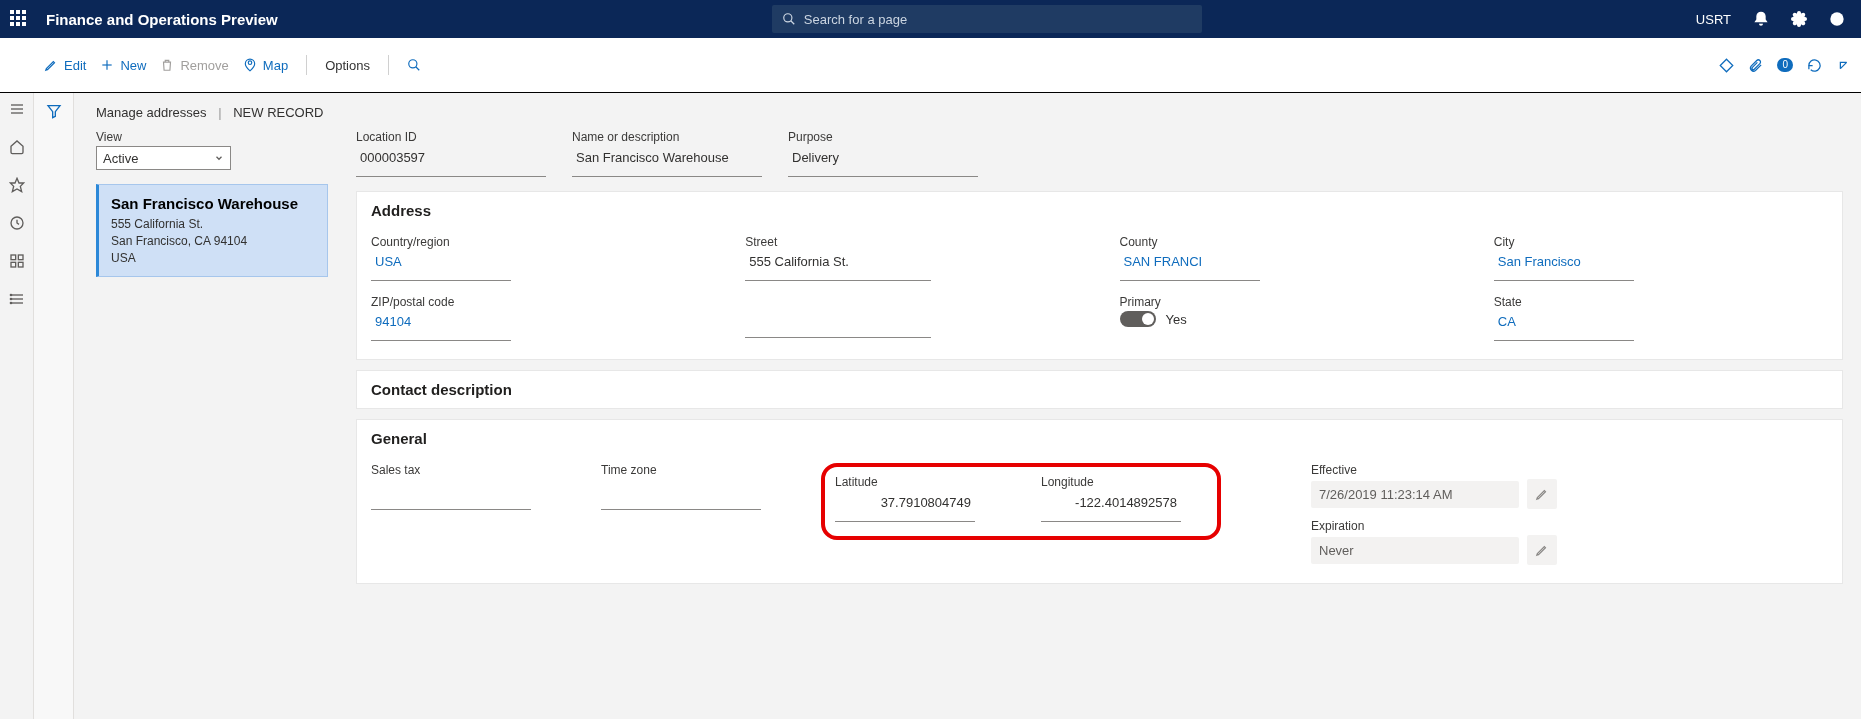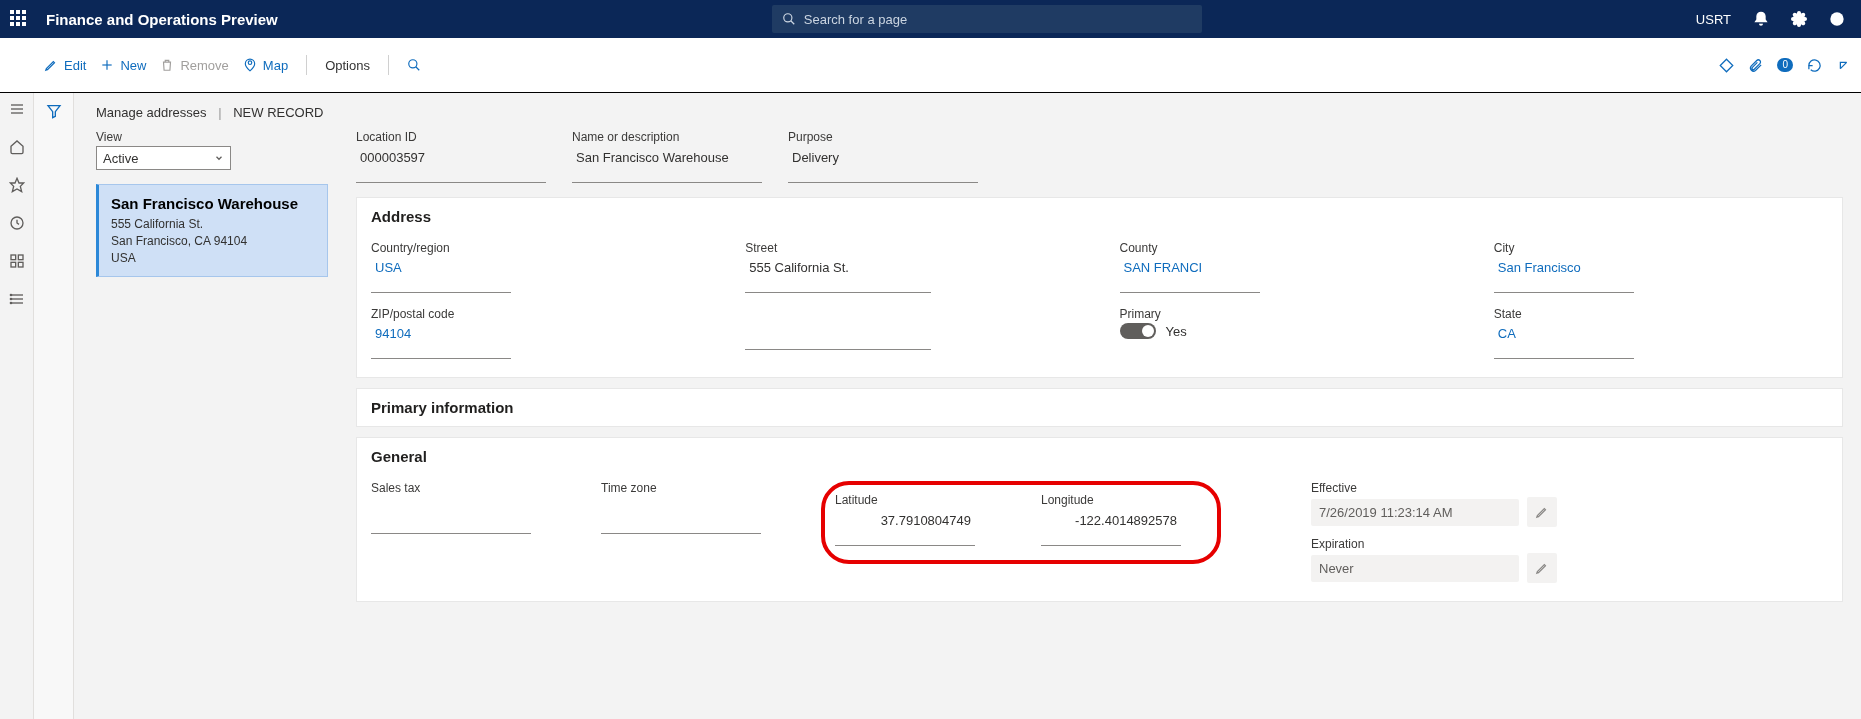--- a/index.html
+++ b/index.html
@@ -44,21 +44,21 @@
 
   .fldlabel { font-size: 12px; color: #3b3a39; margin-bottom: 2px; display: block; }
   .selectbox { width: 135px; height: 24px; border: 1px solid #8a8886; background: #fff; display: flex; align-items: center; padding: 0 6px; justify-content: space-between; font-size: 13px; }
 
   .card { margin-top: 14px; background: #cfe0f6; border: 1px solid #a6c6ec; border-left: 3px solid #2b88d8; padding: 10px 12px; width: 232px; }
   .card .title { font-size: 15px; font-weight: 600; color: #000; margin-bottom: 4px; }
   .card .line { font-size: 12px; color: #323130; line-height: 1.4; }
 
   .toprow { display: flex; gap: 26px; margin-bottom: 14px; }
   .toprow .f { width: 190px; }
-  .underinput { width: 100%; border: none; border-bottom: 1px solid #8a8886; background: transparent; padding: 4px 4px 17px 4px; font-size: 13px; color: #323130; }
+  .underinput { width: 100%; border: none; border-bottom: 1px solid #8a8886; background: transparent; padding: 4px 4px 11px 4px; font-size: 13px; color: #323130; }
   .underinput.link { color: #0f6cbd; }
   .underinput.right { text-align: right; }
 
   .section { background: #fff; border: 1px solid #e7e7e7; margin-bottom: 10px; }
   .section-h { padding: 10px 14px; font-size: 15px; font-weight: 600; color: #201f1e; }
   .section-body { padding: 6px 14px 18px 14px; }
 
   .grid4 { display: grid; grid-template-columns: repeat(4, 1fr); column-gap: 40px; row-gap: 14px; }
   .fcell { }
   .fcell .fldlabel { margin-bottom: 1px; }
@@ -66,21 +66,21 @@
 
   .toggle { display: flex; align-items: center; gap: 10px; margin-top: 2px; }
   .toggle .sw { width: 36px; height: 16px; border-radius: 10px; background: #605e5c; position: relative; }
   .toggle .sw .knob { position: absolute; right: 2px; top: 2px; width: 12px; height: 12px; background: #fff; border-radius: 50%; }
 
   .streetblank { width: 186px; border-bottom: 1px solid #8a8886; height: 1px; margin-top: 56px; }
   .grayval { background: #f3f2f1; color: #605e5c; padding: 6px 8px; font-size: 13px; border-radius: 2px; width: 208px; }
   .editicon { width: 30px; height: 30px; background: #f3f2f1; border-radius: 2px; display: flex; align-items: center; justify-content: center; }
   .editicon svg { stroke: #8a8886; fill: none; }
 
-  .highlight-box { border: 4px solid #e60000; border-radius: 28px; padding: 8px 10px 14px 10px; display: flex; gap: 40px; width: 400px; }
+  .highlight-box { border: 4px solid #e60000; border-radius: 16px; padding: 8px 10px 14px 10px; display: flex; gap: 40px; width: 400px; }
 </style>
 </head>
 <body>
 
 <div class="navbar">
   <div class="waffle">
     <div></div>
       <div></div>
       <div></div>
       <div></div>
@@ -291,21 +291,21 @@
                 <input class="underinput link valline" readonly="" value="San Francisco" style="">
                 <div style="height:14px"></div>
                 <label class="fldlabel">State</label>
                 <input class="underinput link valline" readonly="" value="CA" style="">
               </div>
             </div>
           </div>
         </div>
 
         <div class="section">
-          <div class="section-h">Primary information</div>
+          <div class="section-h">Contact description</div>
         </div>
 
         <div class="section">
           <div class="section-h">General</div>
           <div class="section-body">
             <div style="display:flex; gap:20px; align-items:flex-start;">
 
               <div style="width:210px">
                 <label class="fldlabel">Sales tax</label>
                 <input class="underinput" style="width: 160px;">

